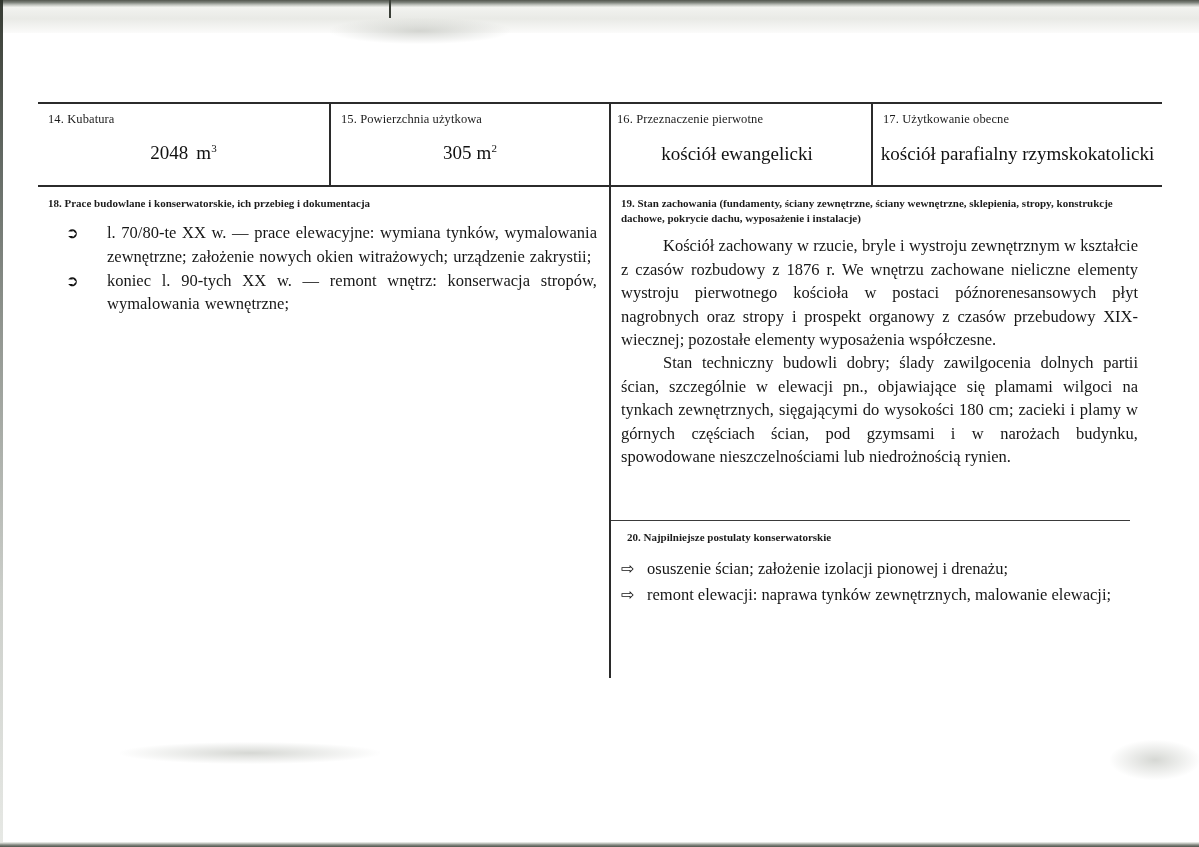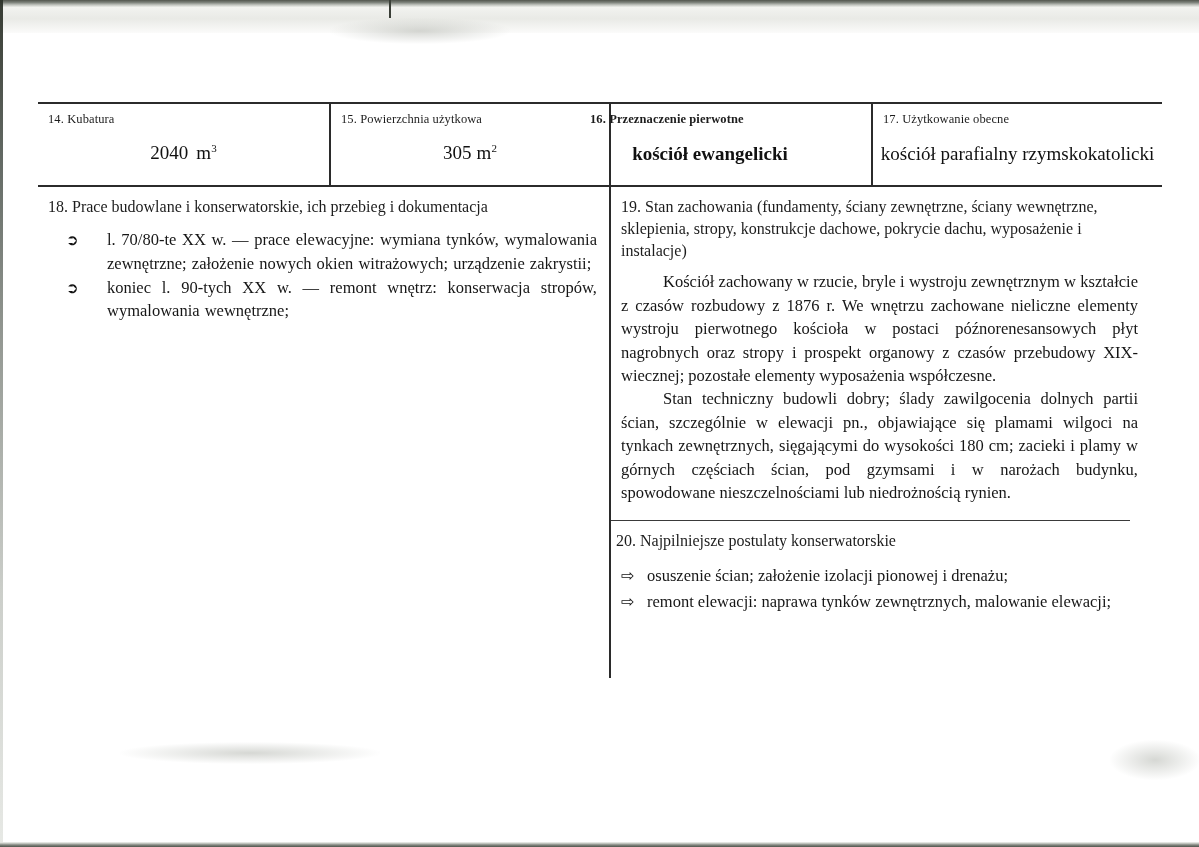--- a/index.html
+++ b/index.html
@@ -143,23 +143,24 @@
     display: inline-block;
     width: 26px;
     flex: 0 0 26px;
     font-size: 16px;
     color: #111;
   }
   .arrow-body { flex: 1 1 auto; }
 
   .sec-head {
     font-family: "Liberation Serif", serif;
-    font-size: 16px;
+    font-size: 11px;
     line-height: 1.38;
     color: #1c1c1c;
+    font-weight: bold;
   }
 </style>
 </head>
 <body>
 
 <div id="scan-page">
   <div class="scan-edge-top"></div>
   <div class="scan-band-top"></div>
   <div class="scan-edge-left"></div>
   <div class="scan-edge-bottom"></div>
@@ -177,32 +178,32 @@
 
   <div class="rule-v" style="left:329px; top:103px; height:83px;"></div>
   <div class="rule-v" style="left:609px; top:103px; height:83px;"></div>
   <div class="rule-v" style="left:871px; top:103px; height:83px;"></div>
 
   <div class="rule-v" style="left:609px; top:187px; height:491px;"></div>
 
   <div class="cell" style="left:38px; top:104px; width:291px; height:81px;">
     <div class="cell-label" style="padding:7px 0 0 10px;">14. Kubatura</div>
     <div class="cell-value" style="margin-top:14px;">
-      <span>2040</span><span style="display:inline-block;width:8px;"></span><span>m</span><sup>3</sup>
+      <span>2048</span><span style="display:inline-block;width:8px;"></span><span>m</span><sup>3</sup>
     </div>
   </div>
 
   <div class="cell" style="left:331px; top:104px; width:278px; height:81px;">
     <div class="cell-label" style="padding:7px 8px 0 10px;">15. Powierzchnia użytkowa</div>
     <div class="cell-value" style="margin-top:14px;">
       <span>305</span><span style="display:inline-block;width:5px;"></span><span>m</span><sup>2</sup>
     </div>
   </div>
 
-  <div class="cell" style="left:580px; top:104px; width:260px; height:81px;font-weight:bold;">
+  <div class="cell" style="left:607px; top:104px; width:260px; height:81px;">
     <div class="cell-label" style="padding:7px 0 0 10px;">16. Przeznaczenie pierwotne</div>
     <div class="cell-value" style="margin-top:15px;text-align:center;">kościół ewangelicki</div>
   </div>
 
   <div class="cell" style="left:873px; top:104px; width:289px; height:81px;">
     <div class="cell-label" style="padding:7px 0 0 10px;">17. Użytkowanie obecne</div>
     <div class="cell-value" style="margin-top:15px;">kościół parafialny rzymskokatolicki</div>
   </div>
 
   <div class="cell" style="left:38px; top:188px; width:571px; height:490px;">
@@ -223,21 +224,21 @@
   <div class="cell" style="left:611px; top:188px; width:551px; height:330px;">
     <div class="sec-head" style="padding:8px 22px 0 10px;">19. Stan zachowania (fundamenty, ściany zewnętrzne, ściany wewnętrzne, sklepienia, stropy, konstrukcje dachowe, pokrycie dachu, wyposażenie i instalacje)</div>
 
     <div class="body-text" style="padding:8px 24px 0 10px;">
       <p class="para">Kościół zachowany w rzucie, bryle i wystroju zewnętrznym w kształcie z czasów rozbudowy z 1876 r. We wnętrzu zachowane nieliczne elementy wystroju pierwotnego kościoła w postaci późnorenesansowych płyt nagrobnych oraz stropy i prospekt organowy z czasów przebudowy XIX-wiecznej; pozostałe elementy wyposażenia współczesne.</p>
       <p class="para">Stan techniczny budowli dobry; ślady zawilgocenia dolnych partii ścian, szczególnie w elewacji pn., objawiające się plamami wilgoci na tynkach zewnętrznych, sięgającymi do wysokości 180 cm; zacieki i plamy w górnych częściach ścian, pod gzymsami i w narożach budynku, spowodowane nieszczelnościami lub niedrożnością rynien.</p>
     </div>
   </div>
 
   <div class="cell" style="left:611px; top:522px; width:551px; height:156px;">
-    <div class="sec-head" style="padding:8px 0 0 5px;">20. Najpilniejsze postulaty konserwatorskie</div>
+    <div class="sec-head" style="padding:8px 0 0 16px;">20. Najpilniejsze postulaty konserwatorskie</div>
 
     <div class="body-text" style="padding:12px 12px 0 10px;">
       <div class="arrow-row">
         <span class="arrow-glyph">⇨</span>
         <span class="arrow-body">osuszenie ścian; założenie izolacji pionowej i drenażu;</span>
       </div>
       <div class="arrow-row">
         <span class="arrow-glyph">⇨</span>
         <span class="arrow-body">remont elewacji: naprawa tynków zewnętrznych, malowanie elewacji;</span>
       </div>

